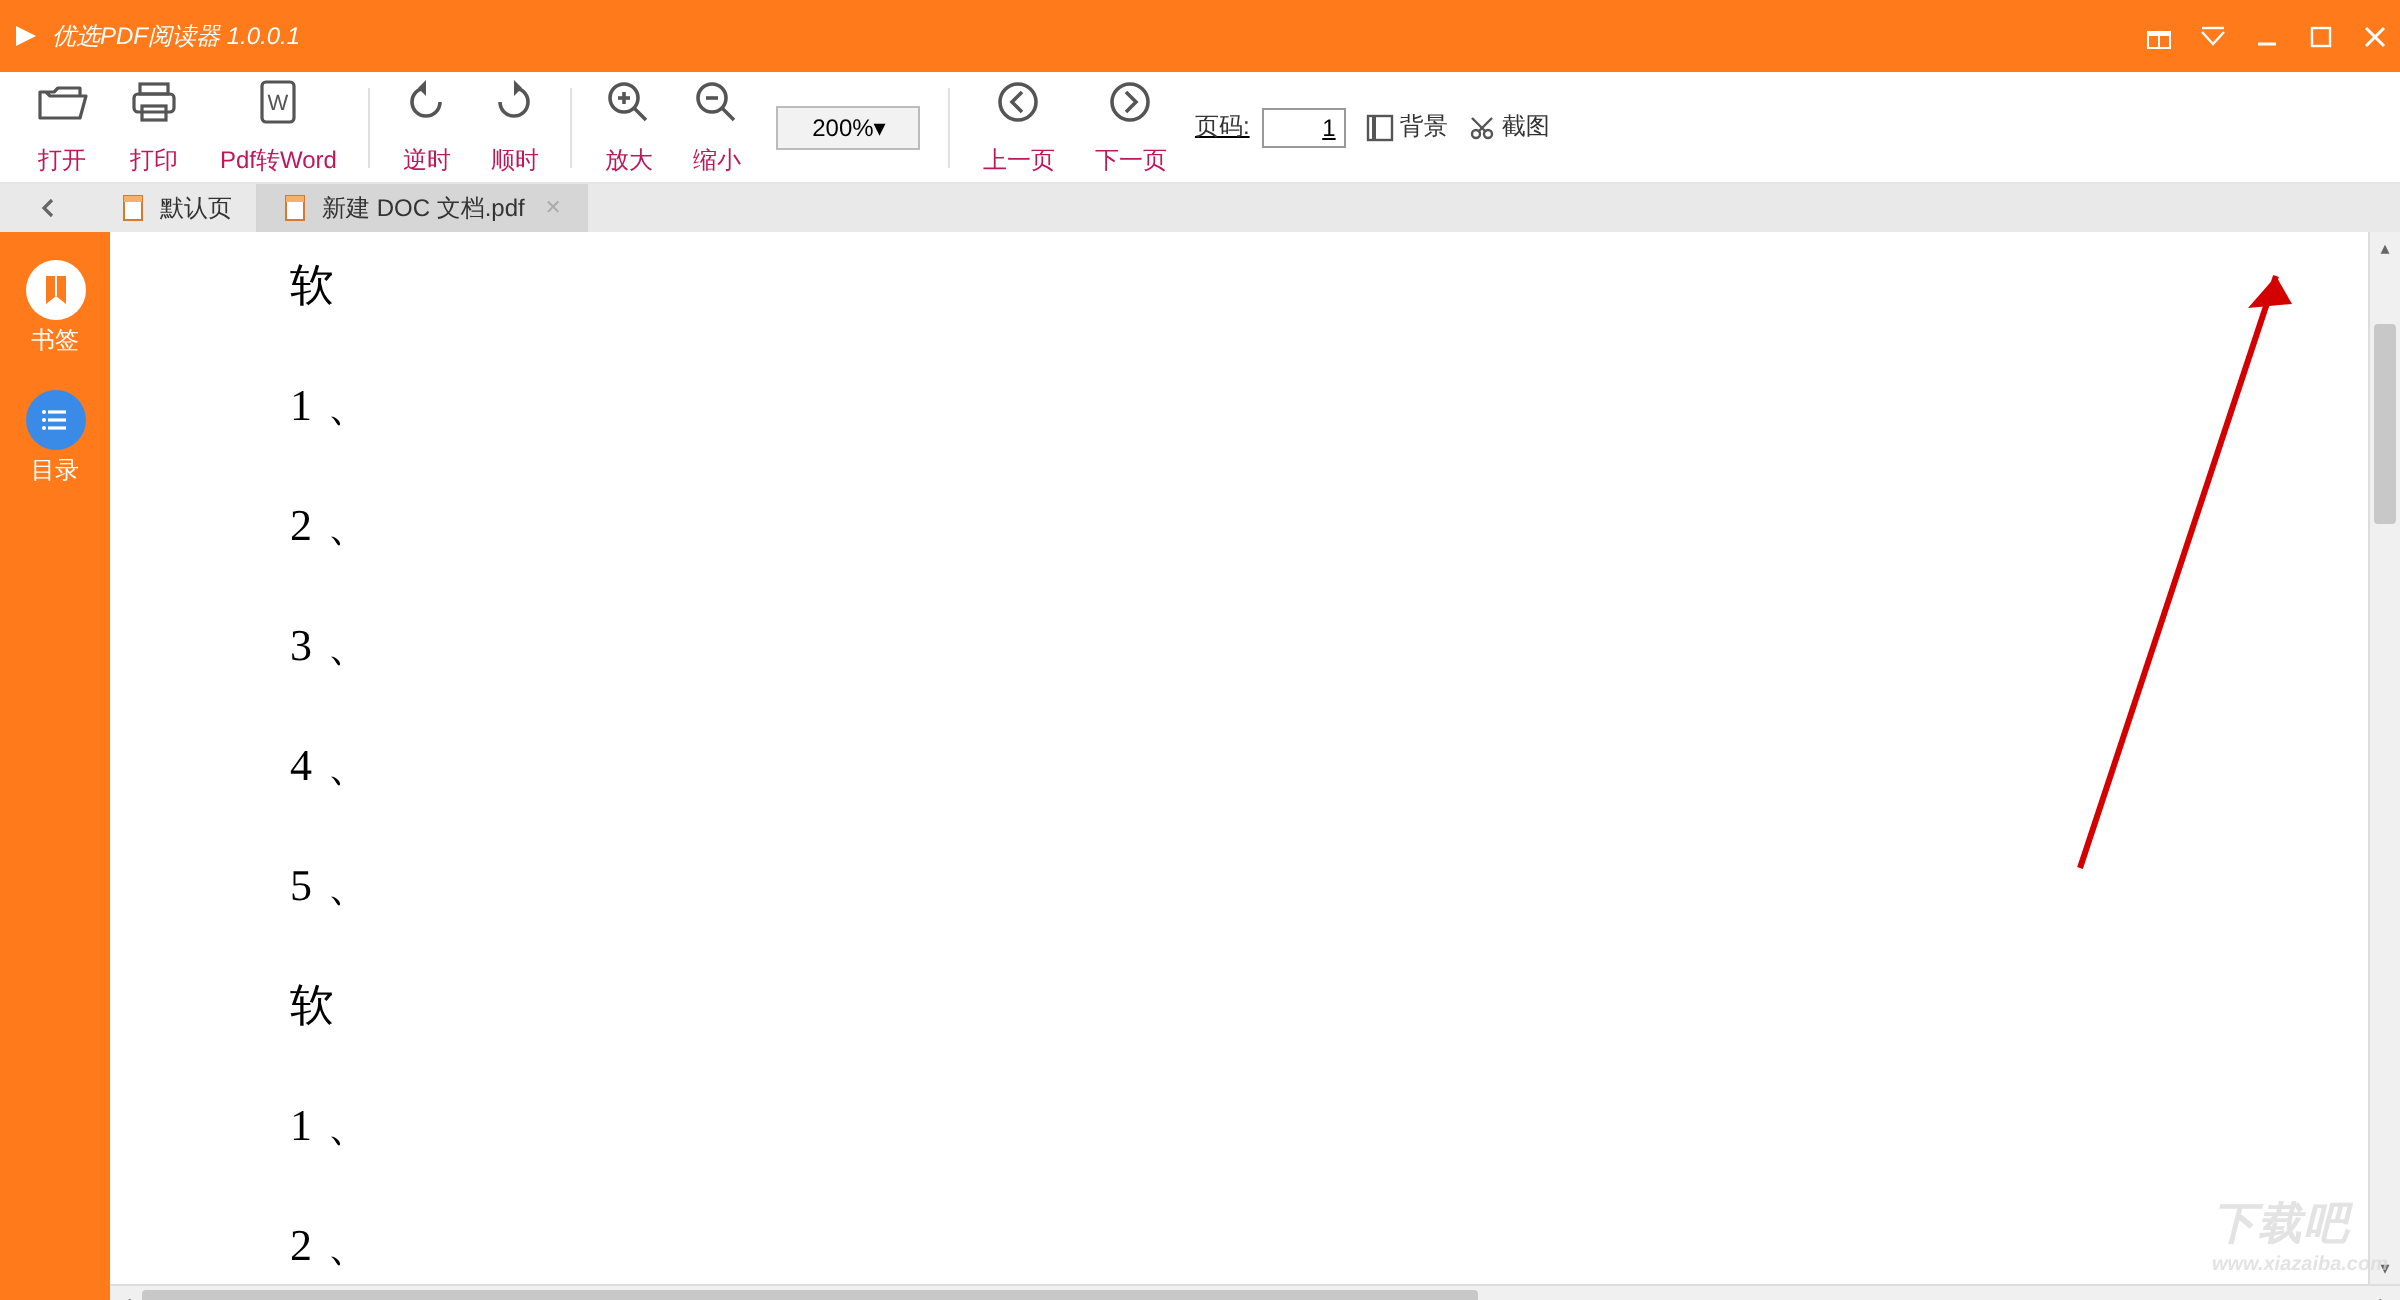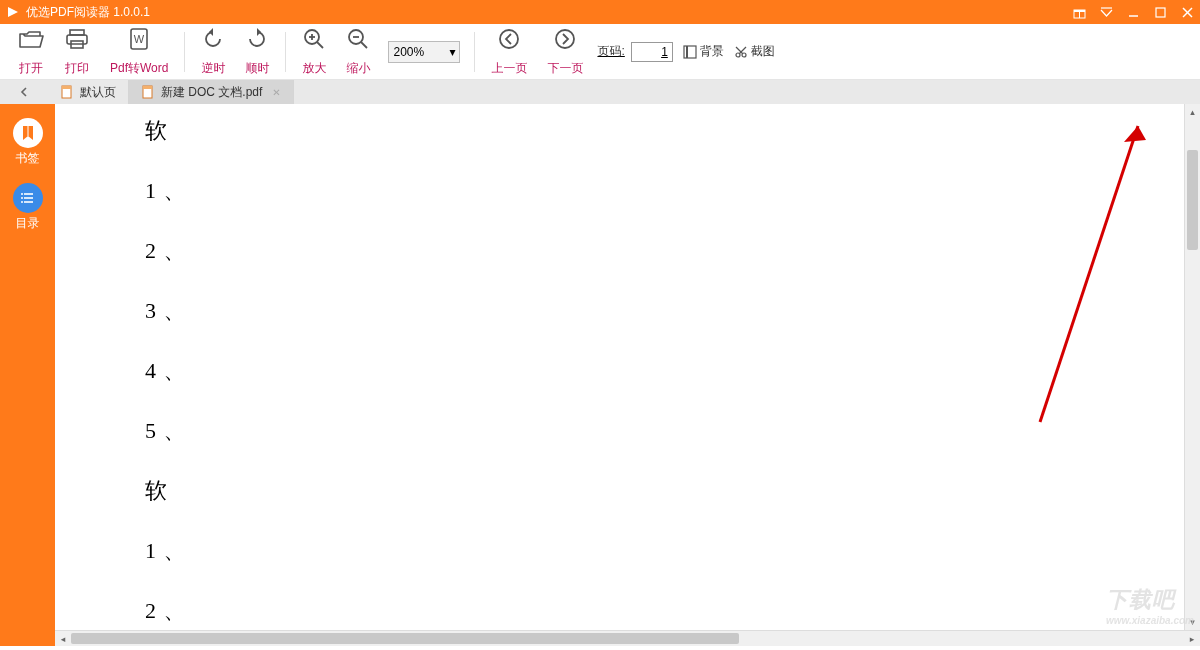--- a/index.html
+++ b/index.html
@@ -1,27 +1,27 @@
 <!DOCTYPE html>
 <html><head>
 <meta charset="utf-8">
 <style>
   * { margin: 0; padding: 0; box-sizing: border-box; }
   body { font-family: "Microsoft YaHei", Arial, sans-serif; font-size: 12px; background: #fff; overflow: hidden; width: 1200px; height: 650px; position: relative; }
-  .titlebar { background: #ff7a1a; color: #fff; height: 24px; display: flex; align-items: center; padding: 0 6px 0 6px; }
+  .titlebar { background: #ff7a1a; color: #fff; height: 36px; display: flex; align-items: center; padding: 0 6px 0 6px; font-style: italic; }
   .titlebar .logo { width: 14px; height: 14px; margin-right: 6px; display: inline-flex; align-items: center; justify-content: center; }
   .titlebar .title { flex: 1; font-size: 12px; }
   .titlebar .win-ctrls { display: flex; gap: 14px; align-items: center; }
   .titlebar .win-ctrls span { cursor: pointer; font-size: 13px; line-height: 1; }
   .toolbar { background: #fff; height: 56px; display: flex; align-items: center; padding-left: 8px; border-bottom: 1px solid #e5e5e5; user-select: none; }
   .tb-btn { display: flex; flex-direction: column; align-items: center; justify-content: center; padding: 0 10px; cursor: pointer; color: #333; min-width: 42px; height: 52px; }
   .tb-btn .ic { height: 26px; display: flex; align-items: center; justify-content: center; color: #555; }
   .tb-btn .lb { font-size: 12px; color: #be185d; margin-top: 8px; white-space: nowrap; }
   .tb-sep { width: 1px; height: 40px; background: #e0e0e0; margin: 0 6px; }
-  .zoom-select { border: 1px solid #bbb; background: #f2f2f2; width: 72px; height: 22px; font-size: 12px; margin: 0 8px; padding: 0 4px; display: flex; align-items: center; justify-content: space-between; cursor: pointer; }
+  .zoom-select { border: 1px solid #bbb; background: #f2f2f2; width: 72px; height: 22px; font-size: 12px; margin: 0 8px; padding: 0 4px; display: flex; align-items: center; justify-content: center; cursor: pointer; }
   .page-ctl { display: flex; align-items: center; margin-left: 4px; gap: 6px; text-decoration: underline; }
   .page-ctl label { font-size: 12px; color: #333; }
   .page-ctl input { width: 42px; height: 20px; text-align: right; border: 1px solid #999; padding-right: 4px; font-size: 12px; }
   .tb-inline { display: flex; align-items: center; gap: 3px; cursor: pointer; color: #333; font-size: 12px; margin-left: 10px; }
   .tabbar { background: #e9e9e9; height: 24px; display: flex; align-items: stretch; position: relative; }
   .tab-back { width: 48px; display: flex; align-items: center; justify-content: center; cursor: pointer; color: #666; }
   .tab { display: flex; align-items: center; gap: 6px; padding: 0 12px; font-size: 12px; color: #333; border-right: 1px solid #d5d5d5; cursor: pointer; position: relative; }
   .tab.active { background: #d6d6d6; }
   .tab .ficon { width: 14px; height: 14px; }
   .tab .tclose { color: #aaa; font-size: 10px; margin-left: 4px; }

